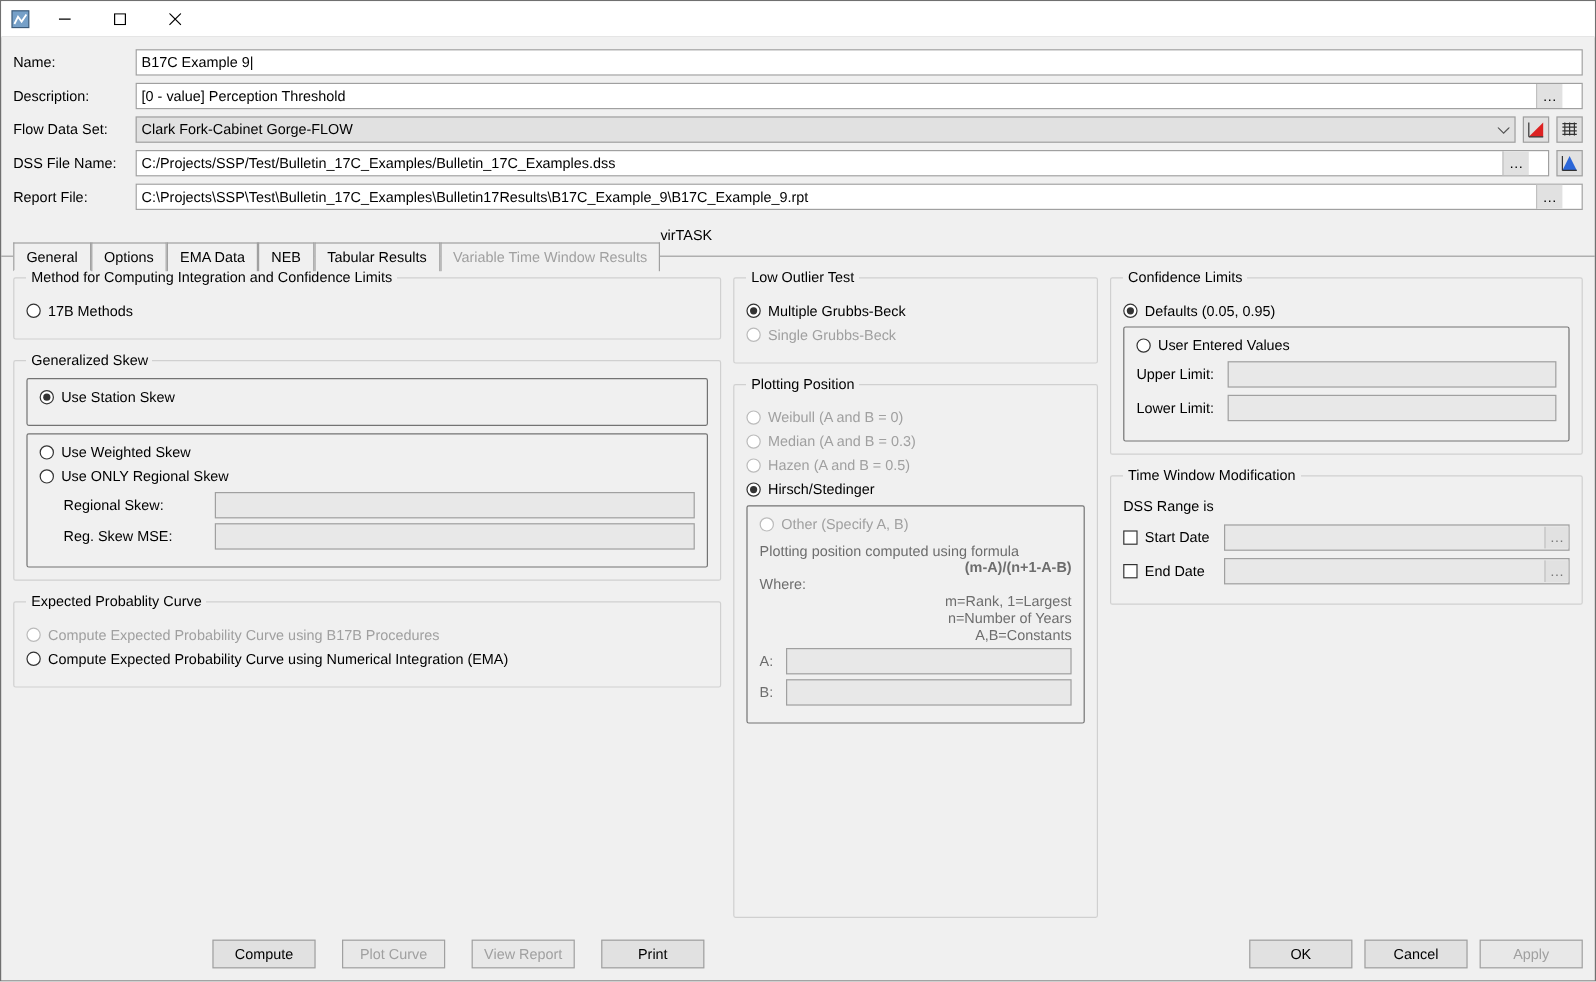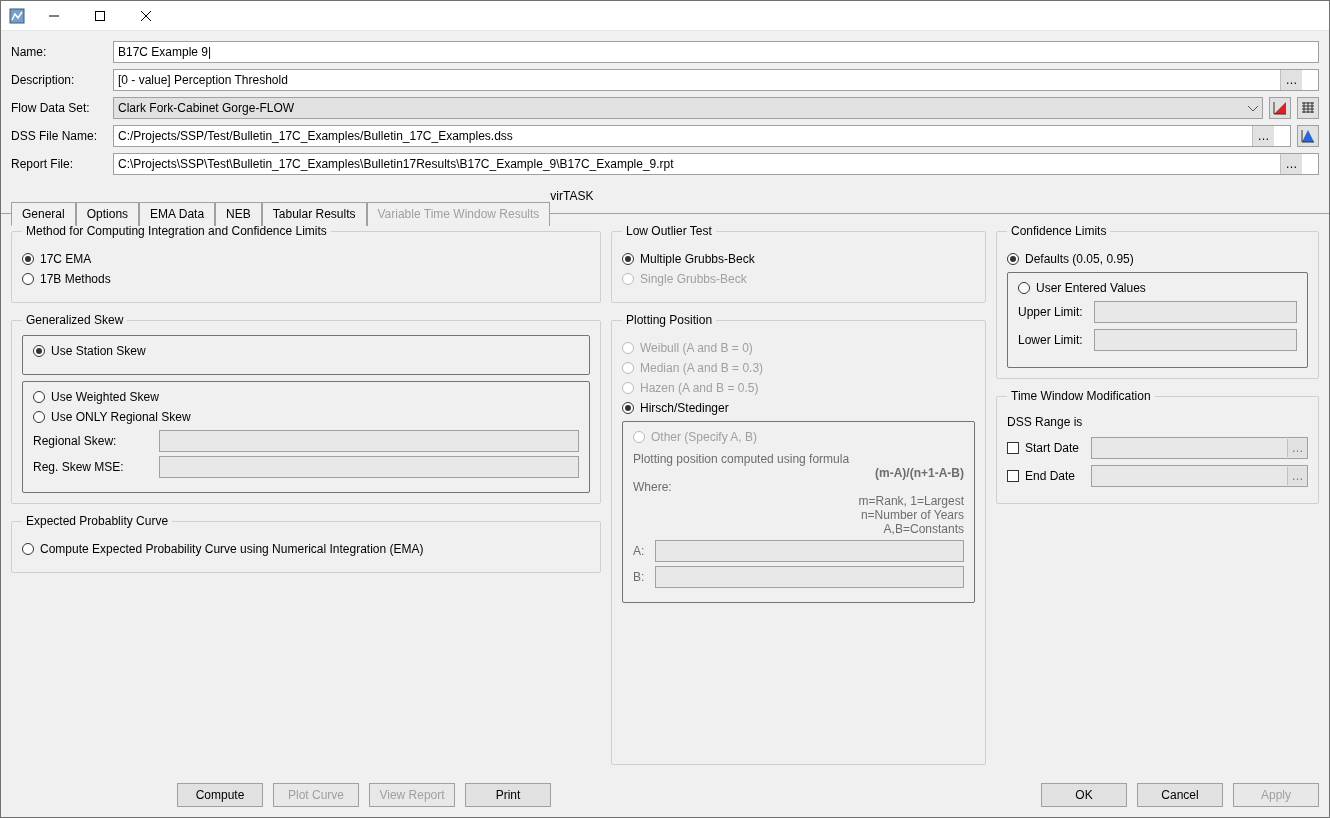--- a/index.html
+++ b/index.html
@@ -22,48 +22,48 @@
 .side-btn { width: 22px; height: 22px; border: 1px solid #a0a0a0; background: #e1e1e1; display: flex; align-items: center; justify-content: center; cursor: pointer; }
 
 .tabs { display: flex; padding: 0 10px; border-bottom: 1px solid #a0a0a0; margin-top: 4px; }
 .tab { padding: 4px 10px; border: 1px solid #a0a0a0; border-bottom: none; background: #f0f0f0; color: #000; margin-right: 0px; position: relative; top: 13px; cursor: pointer; }
 .tab.active { background: #f0f0f0; border-bottom: 1px solid #f0f0f0; }
 .tab.disabled { color: #a0a0a0; cursor: default; }
 
 .content { flex: 1; padding: 10px; display: flex; gap: 10px; }
 .col { display: flex; flex-direction: column; gap: 10px; }
 .col1 { width: 590px; }
-.col2 { width: 375px; }
+.col2 { width: 304px; }
 .col3 { flex: 1; }
 
 fieldset { border: 1px solid #d0d0d0; border-radius: 2px; padding: 8px 10px 10px 10px; margin: 0; }
 legend { color: #000; padding: 0 4px; }
 fieldset.inner { border: 1px solid #737373; }
 
 .radio-row, .check-row { display: flex; align-items: center; gap: 6px; margin: 6px 0; color: #000; }
 .radio-row.disabled, .check-row.disabled { color: #a0a0a0; }
 .radio { width: 12px; height: 12px; border: 1px solid #333; border-radius: 50%; display: inline-flex; align-items: center; justify-content: center; background: #fff; cursor: pointer; flex-shrink: 0; }
 .radio.disabled { border-color: #bbb; cursor: default; }
 .radio .dot { width: 6px; height: 6px; border-radius: 50%; background: #333; display: none; }
 .radio.checked .dot { display: block; }
 .checkbox { width: 12px; height: 12px; border: 1px solid #333; background: #fff; display: inline-block; cursor: pointer; flex-shrink: 0; }
 
-.sub-form { }
+.sub-form { margin-left: 20px; }
 .sub-form .form-row { margin-bottom: 4px; }
 .sub-form .form-label { width: 120px; }
 .sub-input { flex: 1; height: 22px; border: 1px solid #a0a0a0; background: #e8e8e8; }
 
 .plot-formula { margin: 8px 0 4px 0; color: #6d6d6d; }
 .plot-formula .right { text-align: right; font-weight: bold; color: #6d6d6d; }
 .plot-formula .sub { text-align: right; color: #6d6d6d; }
 .ab-row { display: flex; align-items: center; gap: 6px; margin: 4px 0; }
 .ab-row .lab { width: 16px; color: #6d6d6d; }
 
 .footer { padding: 8px 10px 10px 10px; display: flex; align-items: center; }
-.footer-left { display: flex; gap: 10px; margin-left: 166px; }
+.footer-left { display: flex; gap: 22px; margin-left: 166px; }
 .footer-right { margin-left: auto; display: flex; gap: 10px; }
 .btn { width: 86px; height: 24px; border: 1px solid #a0a0a0; background: #e1e1e1; color: #000; display: flex; align-items: center; justify-content: center; cursor: pointer; }
 .btn.disabled { color: #a0a0a0; background: #e8e8e8; cursor: default; }
 
 .date-input { flex: 1; height: 22px; border: 1px solid #a0a0a0; background: #e8e8e8; display: flex; align-items: center; padding: 0; }
 .date-input .dots { width: 20px; height: 18px; border-left: 1px solid #c0c0c0; background: #e1e1e1; margin-left: auto; display: flex; align-items: center; justify-content: center; color: #777; }
 
 .cursor-caret::after { content: "|"; color: #000; animation: blink 1s step-end infinite; }
 @keyframes blink { 50% { opacity: 0; } }
 </style>
@@ -174,26 +174,20 @@
     <div class="tab disabled">Variable Time Window Results</div>
 virTASK
   </div>
 
   <div class="content">
 
     <div class="col col1">
       <fieldset>
         <legend>Method for Computing Integration and Confidence Limits</legend>
         <div class="radio-row">
-            <span class="radio checked">
-              <span class="dot"></span>
-            </span>
-            <span>17C EMA</span>
-          </div>
-        <div class="radio-row">
             <span class="radio"></span>
             <span>17B Methods</span>
           </div>
       </fieldset>
 
       <fieldset>
         <legend>Generalized Skew</legend>
         <fieldset class="inner" style="margin-bottom:6px;">
           <div class="radio-row" style="margin-top:0;">
               <span class="radio checked">
@@ -219,20 +213,24 @@
             <div class="form-row">
                 <div class="form-label">Reg. Skew MSE:</div>
                 <div class="sub-input"></div>
               </div>
           </div>
         </fieldset>
       </fieldset>
 
       <fieldset>
         <legend>Expected Probablity Curve</legend>
+        <div class="radio-row disabled">
+            <span class="radio disabled"></span>
+            <span>Compute Expected Probability Curve using B17B Procedures</span>
+          </div>
         <div class="radio-row">
             <span class="radio"></span>
             <span>Compute Expected Probability Curve using Numerical Integration (EMA)</span>
           </div>
       </fieldset>
     </div>
 
     <div class="col col2">
       <fieldset>
         <legend>Low Outlier Test</legend>

